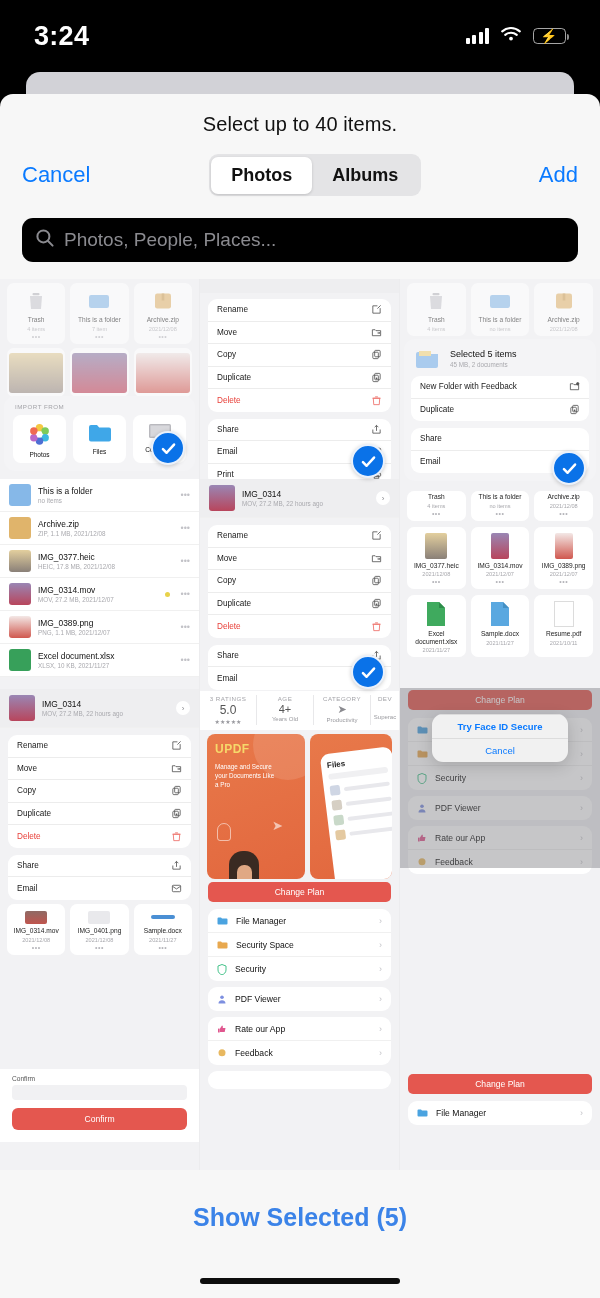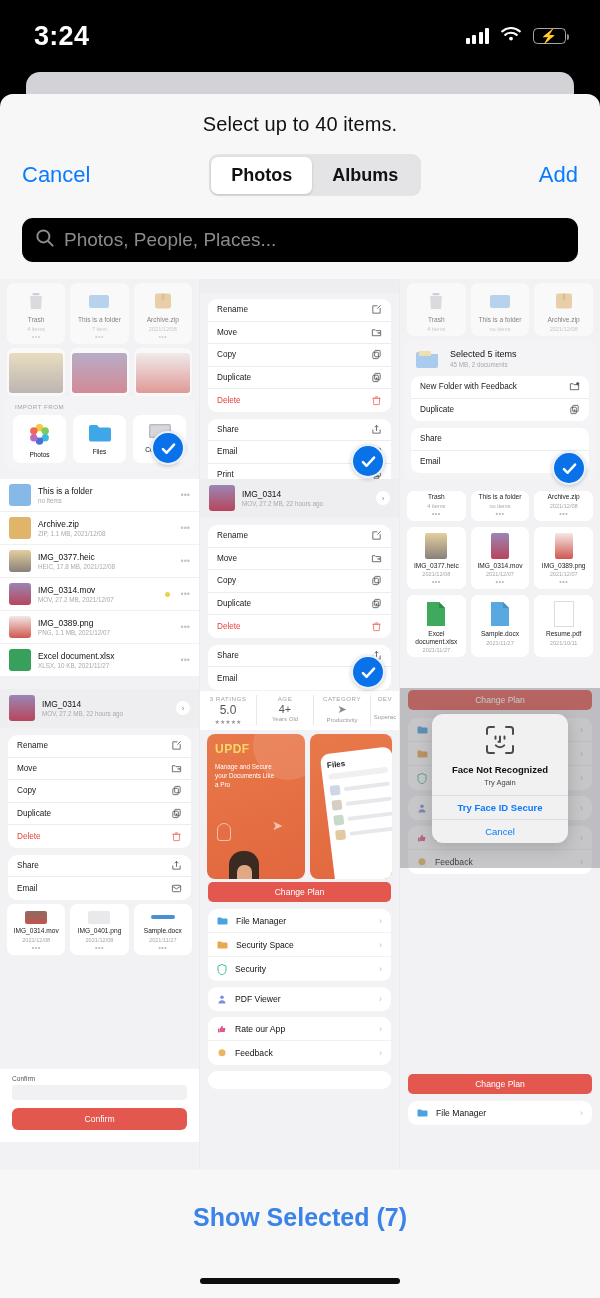--- a/index.html
+++ b/index.html
@@ -914,35 +914,20 @@
                 <svg width="10" height="10" viewBox="0 0 20 20">
                     <circle cx="10" cy="9.5" r="7" fill="#e8b860"></circle>
                   </svg>
                 <span>Feedback</span>
                   <span class="chev">›</span>
                 </div>
             </div>
             <div class="dim" style="top:-30px;height:180px;"></div>
 
             <div class="alert" style="left:32px;right:32px;top:-4px;">
-              <div style="padding:10px 8px 8px;text-align:center;">
-                <svg width="32" height="32" viewBox="0 0 32 32">
-                  <g fill="none" stroke="#4a4a4f" stroke-width="2" stroke-linecap="round">
-                    <path d="M3 10V5.5A2.5 2.5 0 015.5 3H10"></path>
-                      <path d="M22 3h4.5A2.5 2.5 0 0129 5.5V10"></path>
-                    <path d="M29 22v4.5a2.5 2.5 0 01-2.5 2.5H22"></path>
-                      <path d="M10 29H5.5A2.5 2.5 0 013 26.5V22"></path>
-                    <path d="M11.5 12.5v2.2M20.5 12.5v2.2"></path>
-                      <path d="M16 12.5v5.2h-1.6"></path>
-                    <path d="M11.8 21.4c1.2 1.2 2.6 1.8 4.2 1.8s3-.6 4.2-1.8"></path>
-                    </g>
-                  </svg>
-                <div style="font-size:9.5px;font-weight:700;color:#111;margin-top:7px;">Face Not Recognized</div>
-                <div style="font-size:7.5px;color:#444;margin-top:3px;">Try Again</div>
-              </div>
               <div class="alert-btn" style="font-weight:700;">Try Face ID Secure</div>
               <div class="alert-btn">Cancel</div>
             </div>
           </div>
 
 
           <div style="position:absolute;left:0;right:0;top:390px;">
             <div class="cplan">Change Plan</div>
             <div class="card" style="margin-top:7px;">
               <div class="srow">
@@ -955,19 +940,19 @@
             </div>
           </div>
         </div>
 
       </div>
     </div>
 
   </div>
 
   <div class="footer">
-    <div class="show-sel">Show Selected (7)</div>
+    <div class="show-sel">Show Selected (5)</div>
   </div>
   <div class="homebar-wrap">
     <div class="homebar"></div>
   </div>
 
 </div>
 
 </body></html>

